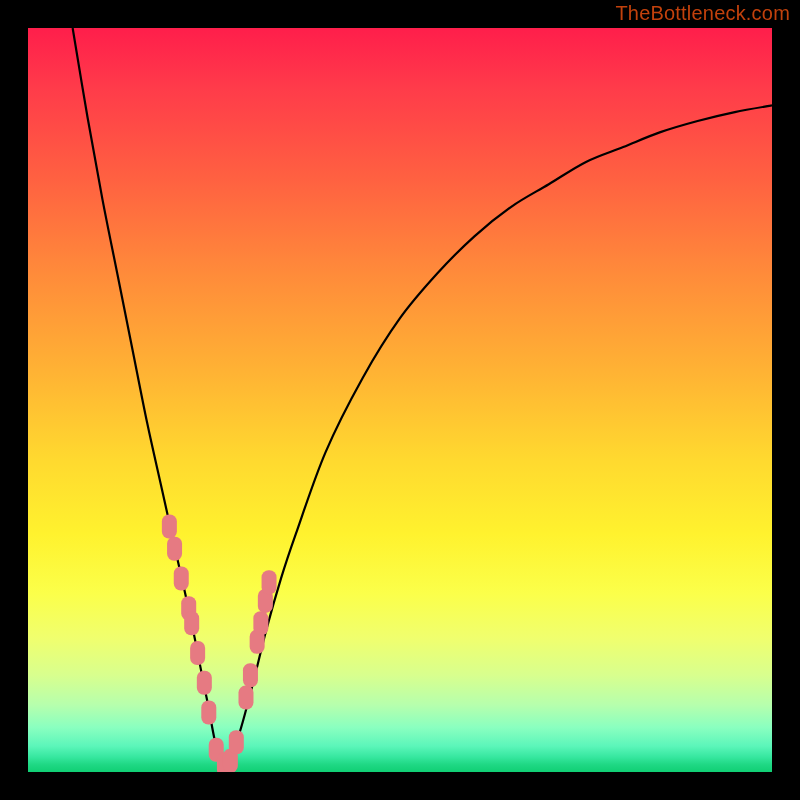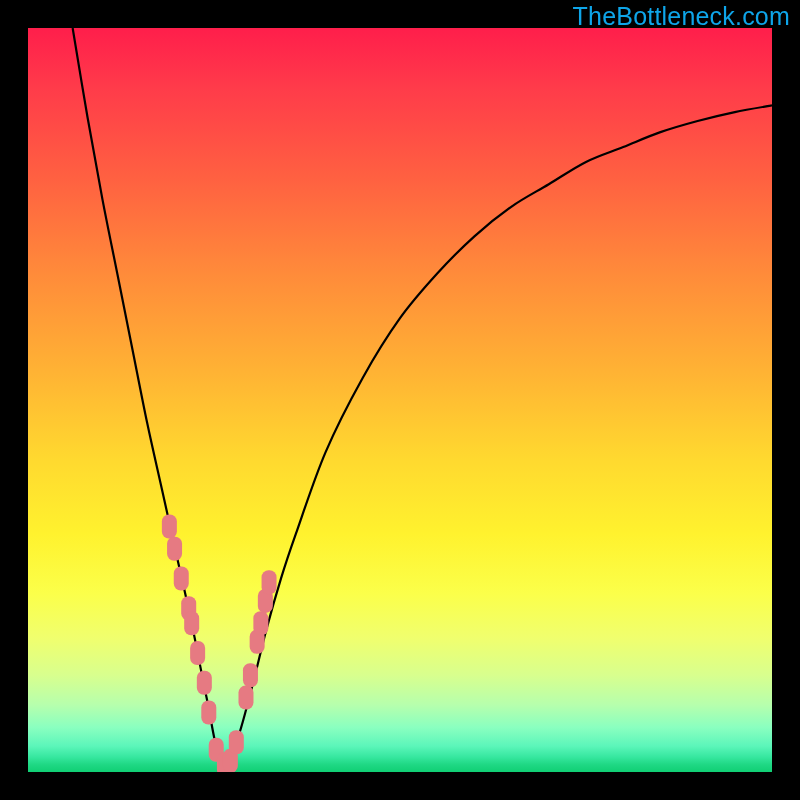--- a/index.html
+++ b/index.html
@@ -44,22 +44,22 @@
       #5cf6ba 96.5%,
       #36e79f 98%,
       #1fd884 99%,
       #10cf74 100%
     );
   }
   .watermark {
     position: absolute;
     top: 2px;
     right: 10px;
-    color: #0ea5e9;
-    font-size: 25px;
+    color: #c2410c;
+    font-size: 20px;
     letter-spacing: 0.2px;
     font-weight: 400;
     font-family: Arial, Helvetica, sans-serif;
   }
   svg.curve {
     position: absolute;
     inset: 0;
   }
 </style>
 </head>

